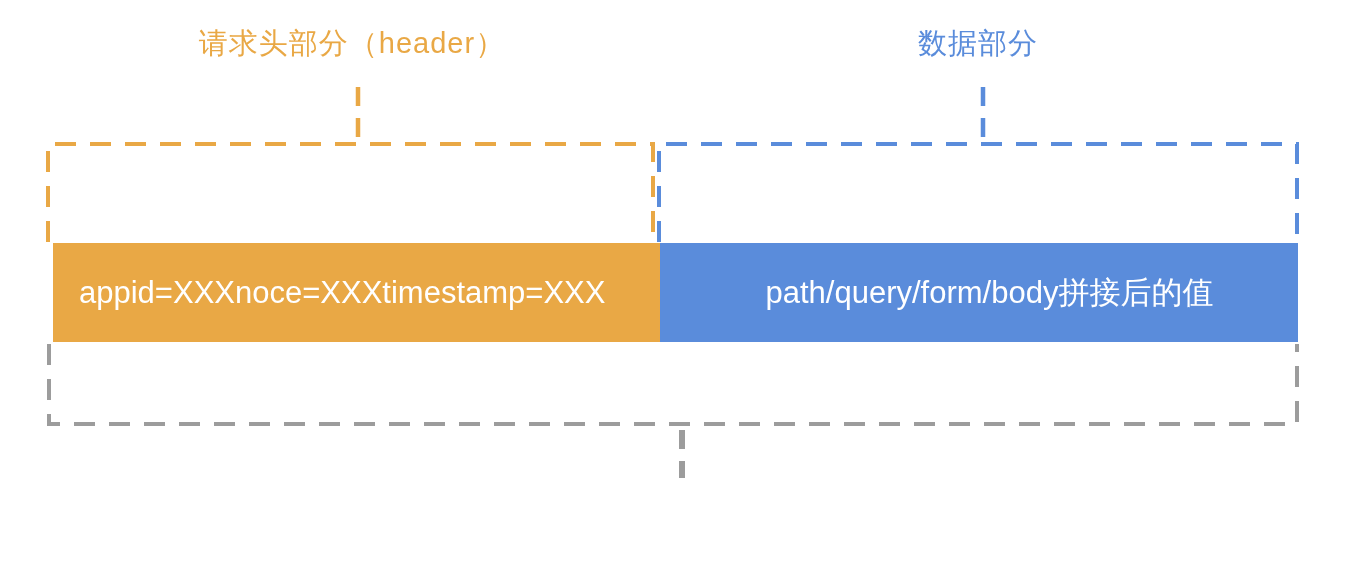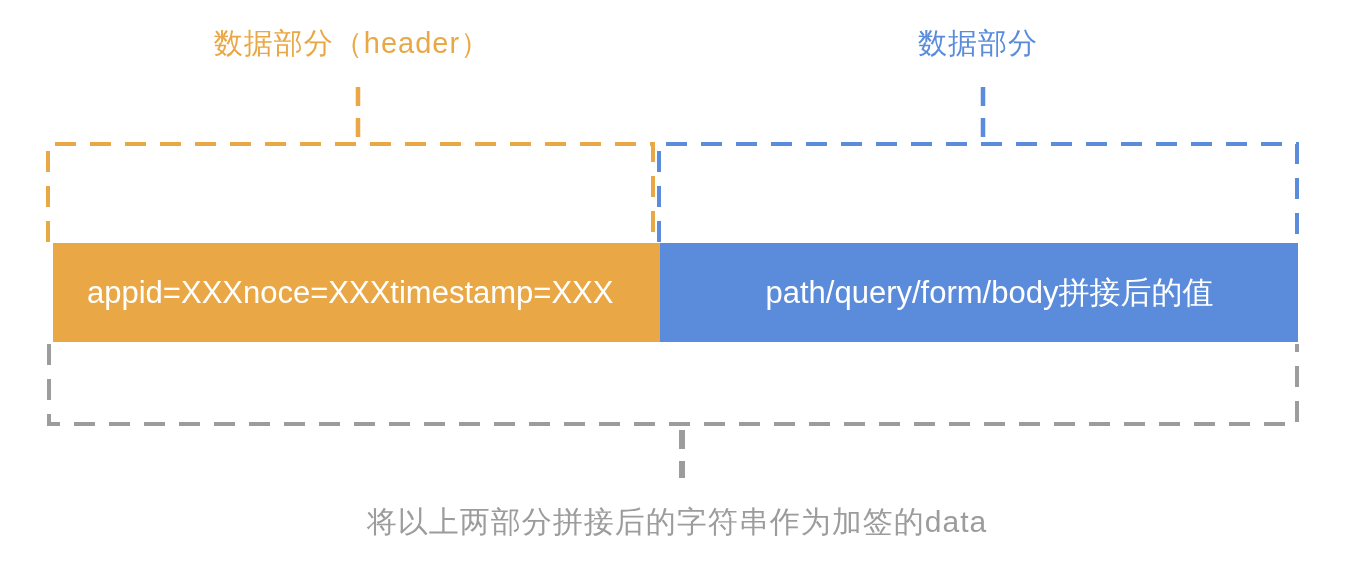--- a/index.html
+++ b/index.html
@@ -68,21 +68,21 @@
     color: var(--bar_text, #ffffff);
     font-size: 31px;
     box-sizing: border-box;
     white-space: nowrap;
     padding-left: 21px;
   }
   .bar-header {
     left: 53px;
     width: 607px;
     background: var(--orange, #E9A845);
-    padding-left: 34px;
+    padding-left: 26px;
     justify-content: flex-start;
   }
   .bar-data {
     left: 660px;
     width: 638px;
     background: var(--blue, #5A8CDB);
     justify-content: center;
   }
   .caption {
     position: absolute;
@@ -93,36 +93,35 @@
     font-size: 30px;
     color: var(--gray, #9C9C9C);
     letter-spacing: 1px;
   }
 </style>
 </head>
 <body>
 
 <div class="canvas">
 
-  <div class="part-label header-label">数据部分（header）</div>
+  <div class="part-label header-label">请求头部分（header）</div>
 
   <div class="part-label data-label">数据部分</div>
 
   <svg class="overlay" viewBox="0 0 1354 576">
     <line class="dash conn st-orange" x1="358" y1="87" x2="358" y2="141"></line>
     <line class="dash conn st-blue" x1="983" y1="87" x2="983" y2="141"></line>
     <path class="dash st-orange" d="M 48 242 L 48 144 L 653 144 L 653 242"></path>
     <path class="dash st-blue" d="M 659 242 L 659 144 L 1297 144 L 1297 242"></path>
     <path class="dash st-gray" d="M 49 344 L 49 424 L 1297 424 L 1297 344"></path>
     <line class="dash conn conn-gray st-gray" x1="682" y1="430" x2="682" y2="478"></line>
   </svg>
 
   <div class="bar bar-header">
     <span>appid=XXXnoce=XXXtimestamp=XXX</span>
   </div>
 
   <div class="bar bar-data">
     <span>path/query/form/body拼接后的值</span>
   </div>
 
-  <div class="caption">将以上两部分拼接后的字符串作为加签的data</div>
 
 </div>
 
 </body></html>

